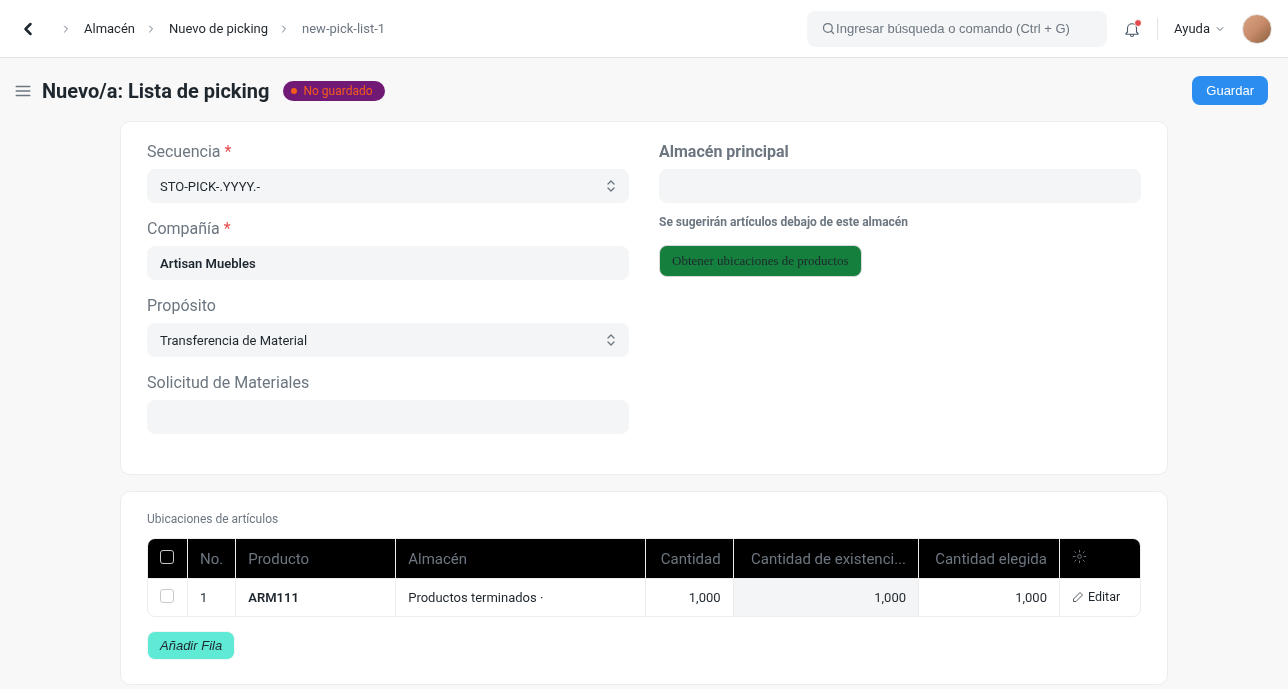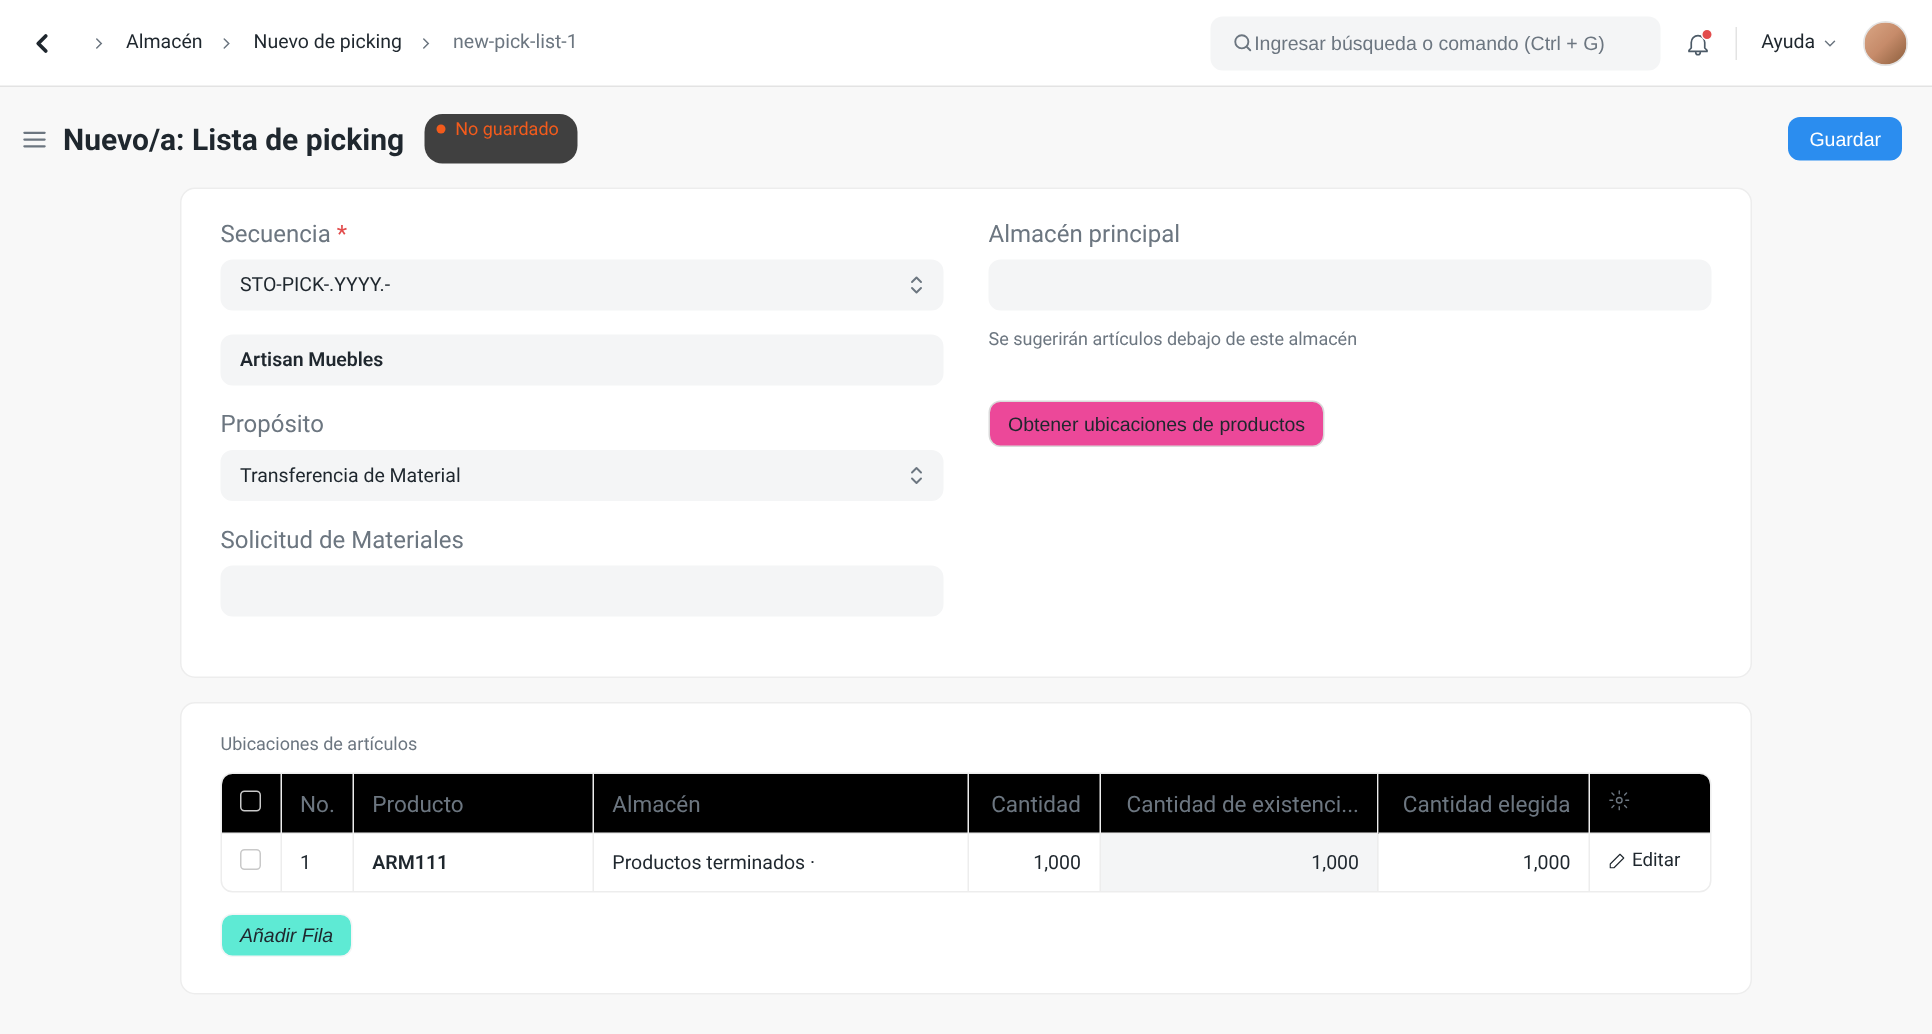--- a/index.html
+++ b/index.html
@@ -20,39 +20,39 @@
     .notif-icon { position: relative; cursor: pointer; display: flex; align-items: center; color: #4c5a67; }
     .notif-dot { position: absolute; top: -1px; right: -1px; width: 8px; height: 8px; background: #e24c4c; border-radius: 50%; border: 1.5px solid #fff; }
     .vdiv { width: 1px; height: 22px; background: #e3e3e3; }
     .help-menu { display: flex; align-items: center; gap: 4px; font-size: 13px; color: #1f272e; cursor: pointer; }
     .avatar { width: 30px; height: 30px; border-radius: 50%; background: linear-gradient(135deg, #d9a584 0%, #c68b6a 50%, #8b5e3c 100%); cursor: pointer; border: 1px solid #e3e3e3; }
     
     
     .page-header { display: flex; align-items: center; padding: 18px 20px 16px 14px; }
     .menu-toggle { display: flex; align-items: center; color: #6c7680; cursor: pointer; margin-right: 10px; }
     .page-title { font-size: 20px; font-weight: 700; color: #1f272e; }
-    .status-badge { margin-left: 14px; background: #404040; color: #f35b1c; border-radius: 12px; padding: 3px 12px 16px 8px; font-size: 12px; display: flex; align-items: center; gap: 6px; }
+    .status-badge { margin-left: 14px; background: #701a75; color: #f35b1c; border-radius: 12px; padding: 3px 12px 3px 8px; font-size: 12px; display: flex; align-items: center; gap: 6px; }
     .status-dot { width: 6px; height: 6px; border-radius: 50%; background: #f35b1c; }
     .page-header-spacer { flex: 1; }
     .btn-primary { background: #2b8def; color: #fff; border: none; border-radius: 8px; padding: 7px 14px; font-size: 13px; font-weight: 500; cursor: pointer; }
     
     
     .content { padding: 0 20px 24px 20px; }
     .card { background: #fff; border: 1px solid #ededed; border-radius: 10px; margin: 0 auto 16px auto; max-width: 1048px; padding: 20px 26px 24px 26px; }
     
     .form-grid { display: grid; grid-template-columns: 1fr 1fr; gap: 0 30px; }
     .form-group { margin-bottom: 16px; }
     .form-label { font-size: 16px; color: #6c7680; margin-bottom: 8px; display: block; }
     .req { color: #e24c4c; }
     .form-control { width: 100%; height: 34px; background: #f4f5f6; border: 1px solid #f4f5f6; border-radius: 8px; padding: 0 12px; font-size: 13px; color: #1f272e; display: flex; align-items: center; justify-content: space-between; cursor: pointer; }
     .form-control.strong { font-weight: 600; }
     .form-control-text { flex: 1; }
     .select-arrows { color: #6c7680; display: flex; flex-direction: column; line-height: 5px; font-size: 8px; }
     .help-text { font-size: 12px; color: #6c7680; margin-top: 12px; }
-    .btn-outline { background: #ec4899; border: 1px solid #d9d9d9; border-radius: 8px; padding: 7px 12px; font-size: 13px; color: #1f272e; cursor: pointer; margin-top: 14px; }
+    .btn-outline { background: #15803d; border: 1px solid #d9d9d9; border-radius: 8px; padding: 7px 12px; font-size: 13px; color: #1f272e; cursor: pointer; margin-top: 14px; font-family: Liberation Serif, serif; }
     
     
     .section-title { font-size: 12px; color: #6c7680; margin-bottom: 12px; }
     .tbl { width: 100%; border: 1px solid #ededed; border-radius: 8px; overflow: hidden; border-collapse: separate; border-spacing: 0; }
     .tbl th, .tbl td { border-right: 1px solid #ededed; border-bottom: 1px solid #ededed; padding: 10px 12px; font-size: 13px; text-align: left; }
     .tbl th { font-weight: 400; color: #6c7680; background: #000000; font-size: 15px; }
     .tbl th:last-child, .tbl td:last-child { border-right: none; }
     .tbl tbody tr:last-child td { border-bottom: none; }
     .col-check { width: 40px; text-align: center; }
     .col-no { width: 46px; text-align: center; }
@@ -152,20 +152,21 @@
           <div class="form-control">
             <span class="form-control-text">STO-PICK-.YYYY.-</span>
             <span class="select-arrows">
               <svg width="10" height="14" viewBox="0 0 10 14">
                   <path d="M2 5l3-3 3 3M2 9l3 3 3-3" stroke="#6c7680" stroke-width="1.3" fill="none" stroke-linecap="round" stroke-linejoin="round"></path>
                 </svg>
             </span>
           </div>
         </div>
         <div class="form-group">
+          <label class="form-label"><span>Compañía</span> <span class="req">*</span></label>
           <div class="form-control strong">
             <span class="form-control-text">Artisan Muebles</span>
           </div>
         </div>
         <div class="form-group">
           <label class="form-label">Propósito</label>
           <div class="form-control">
             <span class="form-control-text">Transferencia de Material</span>
             <span class="select-arrows">
               <svg width="10" height="14" viewBox="0 0 10 14">
@@ -176,21 +177,21 @@
         </div>
         <div class="form-group">
           <label class="form-label">Solicitud de Materiales</label>
           <div class="form-control">
             <span class="form-control-text"></span>
           </div>
         </div>
       </div>
 
       <div>
-        <div class="form-group" style="margin-bottom:20px;">
+        <div class="form-group" style="margin-bottom:2px;font-weight:bold;">
           <label class="form-label">Almacén principal</label>
           <div class="form-control">
             <span class="form-control-text"></span>
           </div>
           <div class="help-text">Se sugerirán artículos debajo de este almacén</div>
         </div>
         <button class="btn-outline">Obtener ubicaciones de productos</button>
       </div>
     </div>
   </div>

